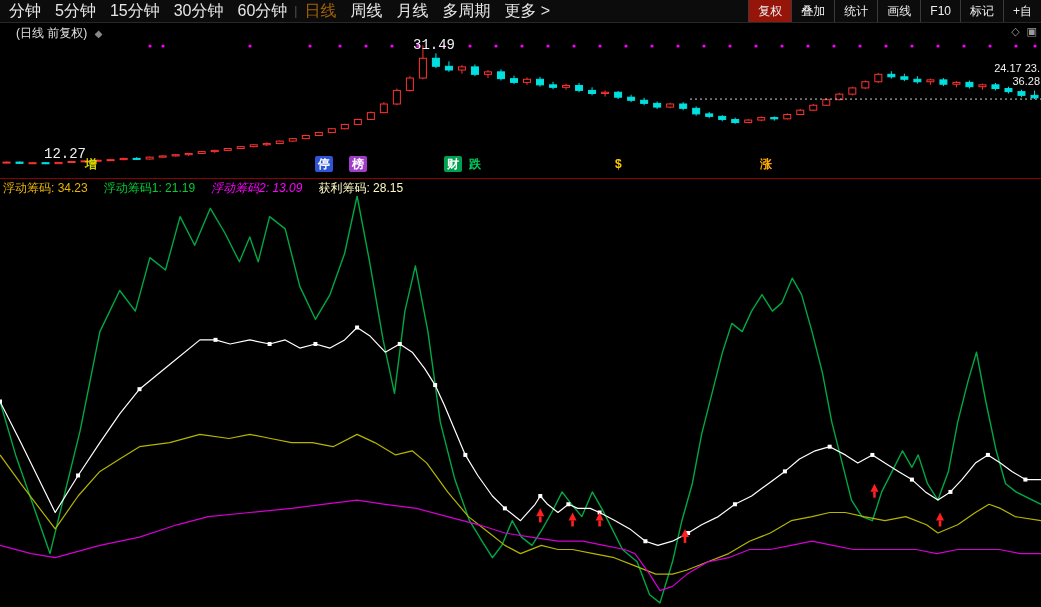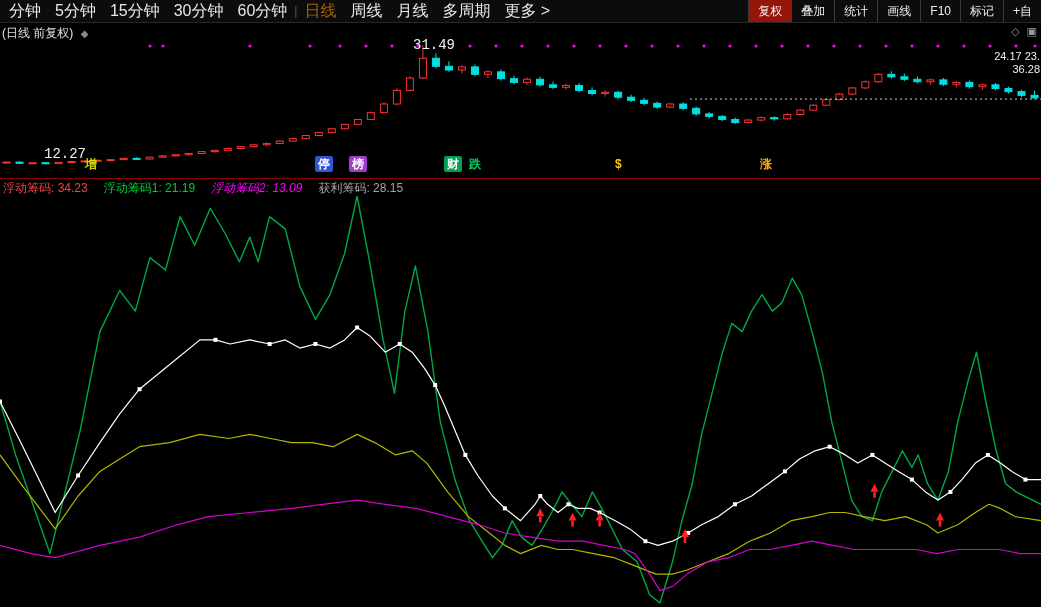--- a/index.html
+++ b/index.html
@@ -10,25 +10,25 @@
            border-bottom:1px solid #272727;display:flex;justify-content:space-between;align-items:stretch;}
   .menu-left{display:flex;align-items:center;padding-left:2px;}
   .menu-item{padding:0 7px;font-size:16px;color:#e6e6e6;line-height:22px;cursor:default;white-space:nowrap;}
   .menu-item.active{color:#a16207;}
   .menu-sep{color:#555;font-size:12px;line-height:22px;}
   .menu-right{display:flex;align-items:center;}
   .menu-btn{padding:0 9px;font-size:12px;color:#efefef;border-left:1px solid #3a3a3a;line-height:22px;white-space:nowrap;}
   .menu-btn.accent{background:#96150a;}
   
   .main-panel{position:absolute;top:22px;left:0;width:1041px;height:156px;}
-  .chart-title{position:absolute;top:3px;left:2px;font-size:12px;color:#e0e0e0;}
+  .chart-title{position:absolute;top:3px;left:16px;font-size:12px;color:#e0e0e0;}
   .badge{color:#888;font-size:10px;margin-left:4px;}
   .panel-icons{position:absolute;top:3px;right:4px;color:#9a9a9a;font-size:11px;display:flex;gap:7px;}
   .plabel{position:absolute;font-size:14px;color:#f0f0f0;font-family:Liberation Mono, monospace;}
-  .right-labels{position:absolute;right:1px;top:28px;text-align:right;font-size:11px;color:#f0f0f0;line-height:13px;}
+  .right-labels{position:absolute;right:1px;top:40px;text-align:right;font-size:11px;color:#f0f0f0;line-height:13px;}
   .links-row{position:absolute;left:0;top:134px;width:100%;height:20px;}
   .chip{position:absolute;top:0;font-size:12px;font-weight:bold;line-height:16px;padding:0 3px;border-radius:2px;}
   
   .divider{position:absolute;top:178px;left:0;width:100%;height:0;border-top:1px solid #8b0000;}
   .ind-header{position:absolute;top:180px;left:3px;display:flex;gap:16px;font-size:12px;white-space:nowrap;}
   .ind-panel{position:absolute;top:196px;left:0;width:1041px;height:411px;}
   svg{display:block;}
 </style>
 </head>
 <body>
@@ -282,24 +282,24 @@
         <span class="chip" style="left: 444px; color: rgb(255, 255, 255); background: rgb(0, 160, 80);">财</span>
         <span class="chip" style="left: 466px; color: rgb(0, 208, 96);">跌</span>
         <span class="chip" style="left: 612px; color: rgb(255, 204, 0);">$</span>
         <span class="chip" style="left: 757px; color: rgb(255, 170, 0);">涨</span>
       </div>
   </div>
 
   <div class="divider"></div>
 
   <div class="ind-header">
-      <span style="color: #ef4444;">浮动筹码: 34.23</span>
+      <span style="color: #eab308;">浮动筹码: 34.23</span>
       <span style="color: rgb(0, 204, 51);">浮动筹码1: 21.19</span>
       <span style="color: rgb(255, 0, 255); font-style: italic;">浮动筹码2: 13.09</span>
-      <span style="color: #a3a3a3;">获利筹码: 28.15</span>
+      <span style="color: #fef9c3;">获利筹码: 28.15</span>
     </div>
 
   <div class="ind-panel">
     <svg id="ind-svg" viewBox="0 0 1041 411" width="1041" height="411">
         <polyline points="0.0,205.5 15.6,258.9 50.0,357.6 80.2,234.3 99.9,135.6 119.7,94.5 135.3,115.1 149.9,61.6 165.5,74.0 180.1,20.6 194.7,49.3 210.3,12.3 224.9,37.0 239.4,65.8 249.8,41.1 258.2,65.8 269.6,20.6 285.2,32.9 299.8,90.4 315.4,123.3 330.0,98.6 344.6,57.5 357.1,0.0 369.6,65.8 383.1,143.9 394.5,197.3 404.9,115.1 415.4,69.9 427.9,135.6 440.3,226.1 454.9,283.6 469.5,324.7 482.0,345.2 492.4,361.7 501.8,349.4 512.2,324.7 521.5,341.1 532.0,349.4 542.4,332.9 551.7,316.5 562.1,295.9 571.5,308.3 581.9,320.6 592.3,295.9 601.7,312.4 612.1,332.9 622.5,353.5 637.1,365.8 649.6,398.7 660.0,406.9 672.5,365.8 681.9,324.7 692.3,287.7 701.6,238.4 712.0,197.3 722.5,156.2 731.8,127.4 742.2,135.6 751.6,115.1 762.0,98.6 772.4,115.1 781.8,106.9 792.2,82.2 801.6,98.6 812.0,135.6 822.4,176.7 831.8,226.1 842.2,267.1 851.5,304.1 861.9,320.6 872.4,324.7 881.7,295.9 892.1,275.4 902.5,254.8 911.9,271.3 918.2,258.9 927.5,287.7 937.9,304.1 948.4,275.4 957.7,226.1 968.1,184.9 976.5,156.2 985.8,205.5 996.2,254.8 1005.6,287.7 1016.0,295.9 1041.0,308.3" fill="none" stroke="#00a843" stroke-width="1.4" stroke-linejoin="round"></polyline>
         <polyline points="0.0,205.5 20.8,246.6 55.2,316.5 78.1,279.5 99.9,246.6 119.7,217.8 139.5,193.2 169.7,168.5 199.9,143.9 215.5,143.9 230.1,148.0 249.8,143.9 269.6,148.0 285.2,143.9 299.8,152.1 315.4,148.0 330.0,152.1 344.6,143.9 357.1,131.5 369.6,139.7 385.2,156.2 399.7,148.0 412.2,156.2 424.7,172.6 435.1,189.1 444.5,209.6 454.9,234.3 465.3,258.9 477.8,279.5 492.4,300.0 504.9,312.4 520.5,324.7 535.1,308.3 540.3,300.0 547.6,308.3 558.0,316.5 568.4,308.3 577.8,312.4 590.2,312.4 599.6,316.5 615.2,324.7 629.8,332.9 645.4,345.2 657.9,349.4 672.5,345.2 688.1,337.0 701.6,328.8 718.3,320.6 734.9,308.3 751.6,300.0 768.3,287.7 784.9,275.4 799.5,263.0 815.1,254.8 829.7,250.7 845.3,258.9 857.8,267.1 872.4,258.9 884.9,267.1 898.4,275.4 911.9,283.6 925.4,295.9 937.9,304.1 950.4,295.9 961.9,283.6 975.4,267.1 987.9,258.9 1000.4,267.1 1011.9,275.4 1025.4,283.6 1041.0,283.6" fill="none" stroke="#ffffff" stroke-width="1.2" stroke-linejoin="round"></polyline>
         <rect x="-2" y="203.5" width="4" height="4" fill="#ffffff"></rect>
         <rect x="76.075" y="277.48" width="4" height="4" fill="#ffffff"></rect>
         <rect x="137.494" y="191.17" width="4" height="4" fill="#ffffff"></rect>
         <rect x="213.487" y="141.85000000000002" width="4" height="4" fill="#ffffff"></rect>

